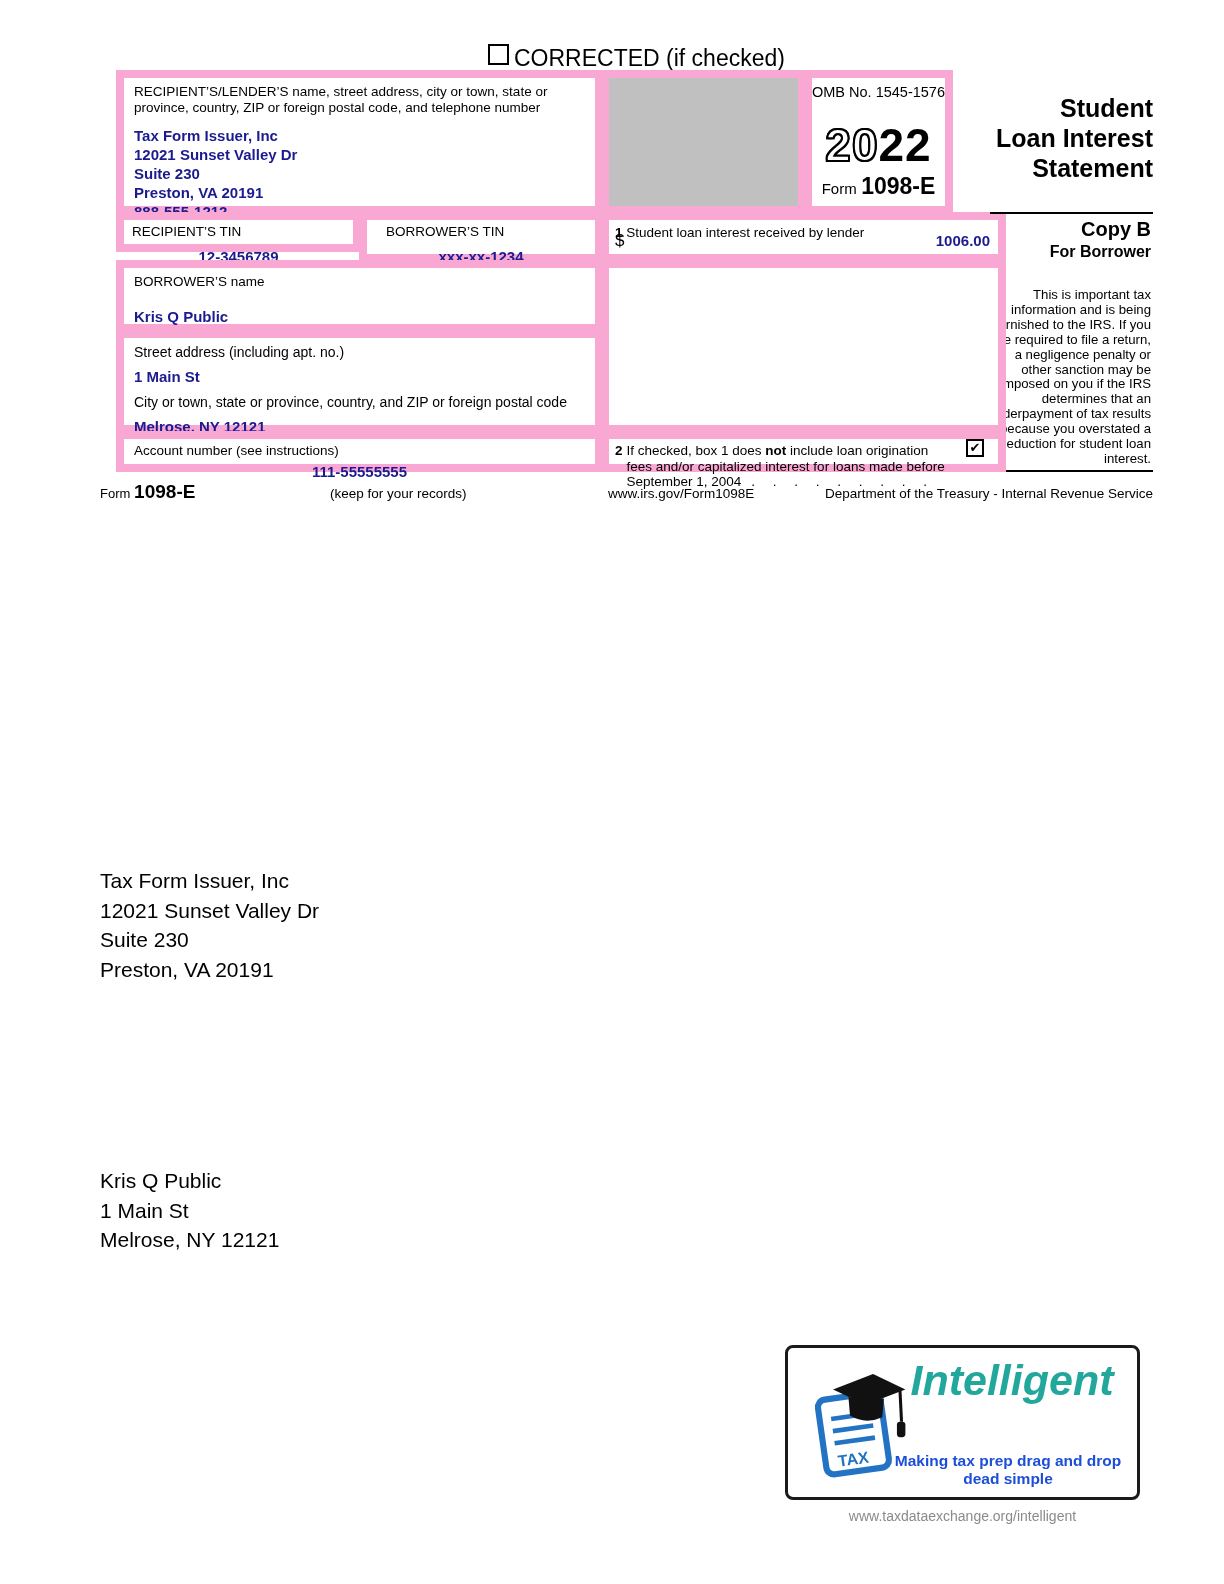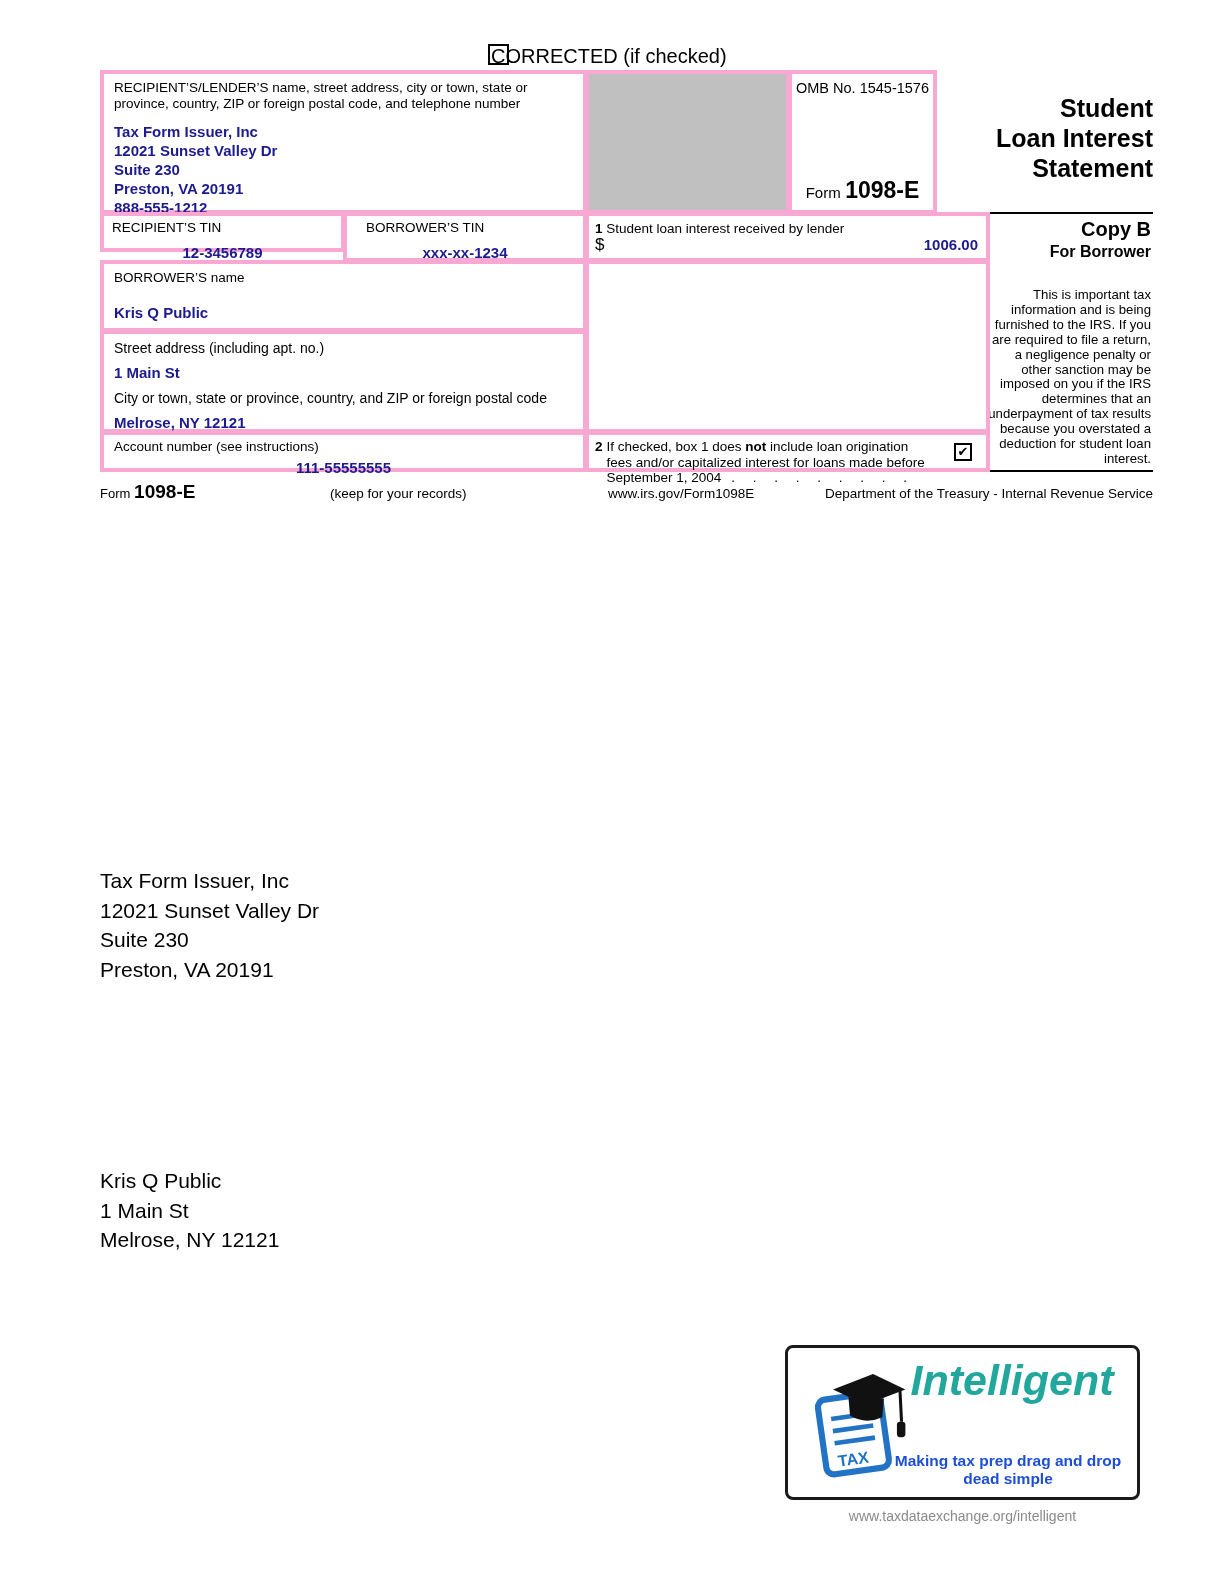--- a/index.html
+++ b/index.html
@@ -1,25 +1,25 @@
 <!DOCTYPE html>
 <html><head>
 <meta charset="utf-8">
 <style>
   * { margin: 0; padding: 0; box-sizing: border-box; }
   html, body { background: #fff; }
   body { font-family: "Liberation Sans", "DejaVu Sans", sans-serif; color: #000; }
   .page { position: relative; width: 1224px; height: 1584px; background: #fff; overflow: hidden; }
-  .cell { position: absolute; border: 4px solid #f9a8d4; background: #fff; }
+  .cell { position: absolute; border: 8px solid #f9a8d4; background: #fff; margin-left: 16px; }
   .lbl { font-size: 13.5px; line-height: 16px; color: #000; }
   .val { color: #1b1b8f; font-weight: bold; font-size: 15px; }
 
   
   .corr-box { position: absolute; left: 488px; top: 44px; width: 21px; height: 21px; border: 2px solid #000; background: #fff; }
-  .corr-lbl { position: absolute; left: 491px; top: 45px; font-size: 20px; }
+  .corr-lbl { position: absolute; left: 514px; top: 45px; font-size: 23px; }
 
   
   .gray { background: #c0c0c0; }
 
   
   .omb-lbl { text-align: center; font-size: 14.5px; padding-top: 6px; }
   .year { text-align: center; margin-top: 18px; font-size: 46px; font-weight: bold; letter-spacing: 1px; }
   .year .outline { color: #fff; -webkit-text-stroke: 2px #000; text-shadow: -1px -1px 0 #000, 1px -1px 0 #000, -1px 1px 0 #000, 1px 1px 0 #000; }
   .form-id { position: absolute; bottom: 6px; width: 100%; text-align: center; }
   .form-id .w { font-size: 15px; }
@@ -81,20 +81,21 @@
       <div>Suite 230</div>
       <div>Preston, VA 20191</div>
       <div>888-555-1212</div>
     </div>
   </div>
 
   <div class="cell gray" style="left:585px; top:70px; width:205px; height:144px;"></div>
 
   <div class="cell" style="left:788px; top:70px; width:149px; height:144px;">
     <div class="omb-lbl">OMB No. 1545-1576</div>
+    <div class="year"><span class="outline">20</span><span>22</span></div>
     <div class="form-id">
       <span class="w">Form</span>
       <span class="n">1098-E</span>
     </div>
   </div>
 
   <div class="main-title">
     <div>Student</div>
     <div>Loan Interest</div>
     <div>Statement</div>

